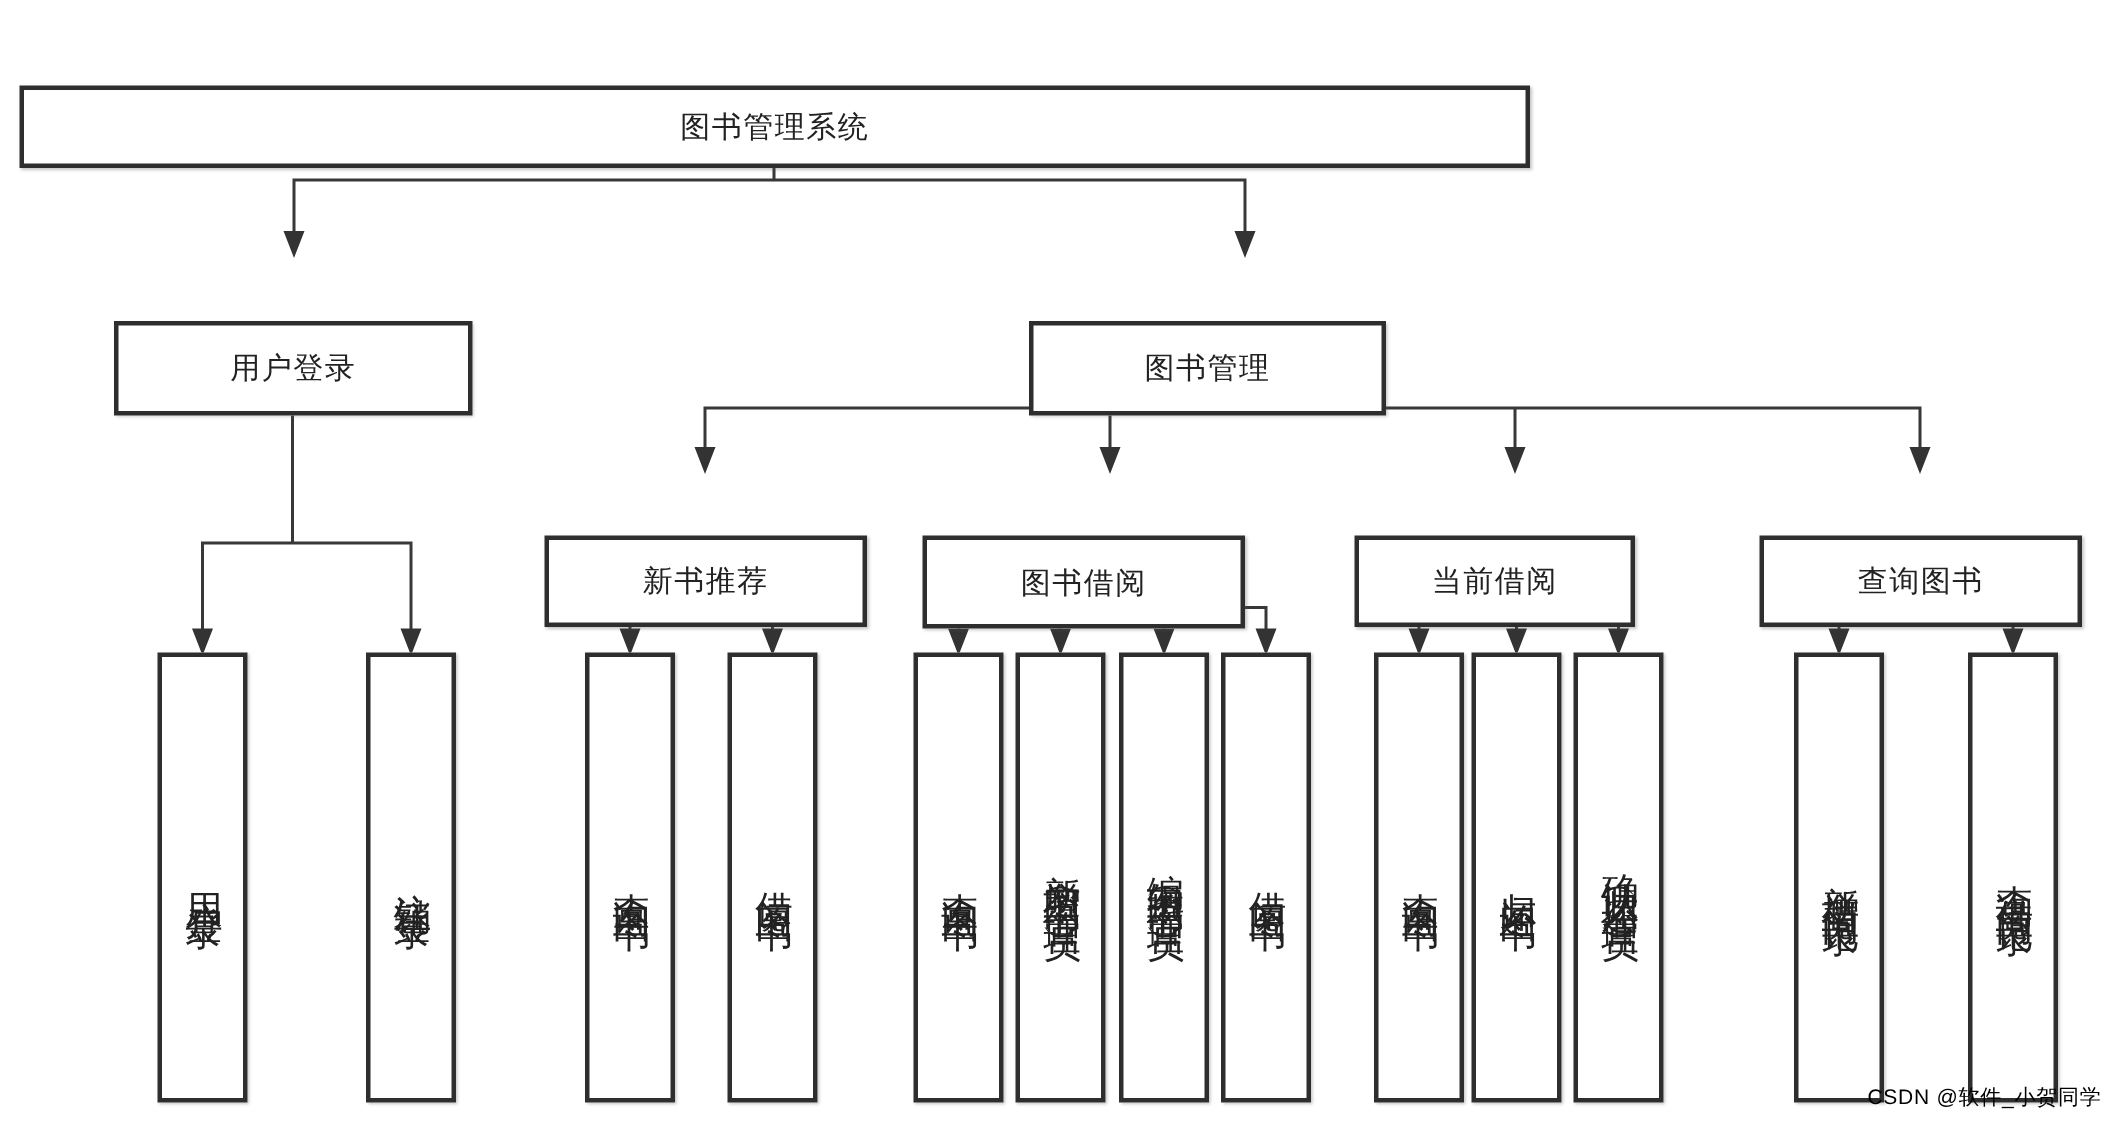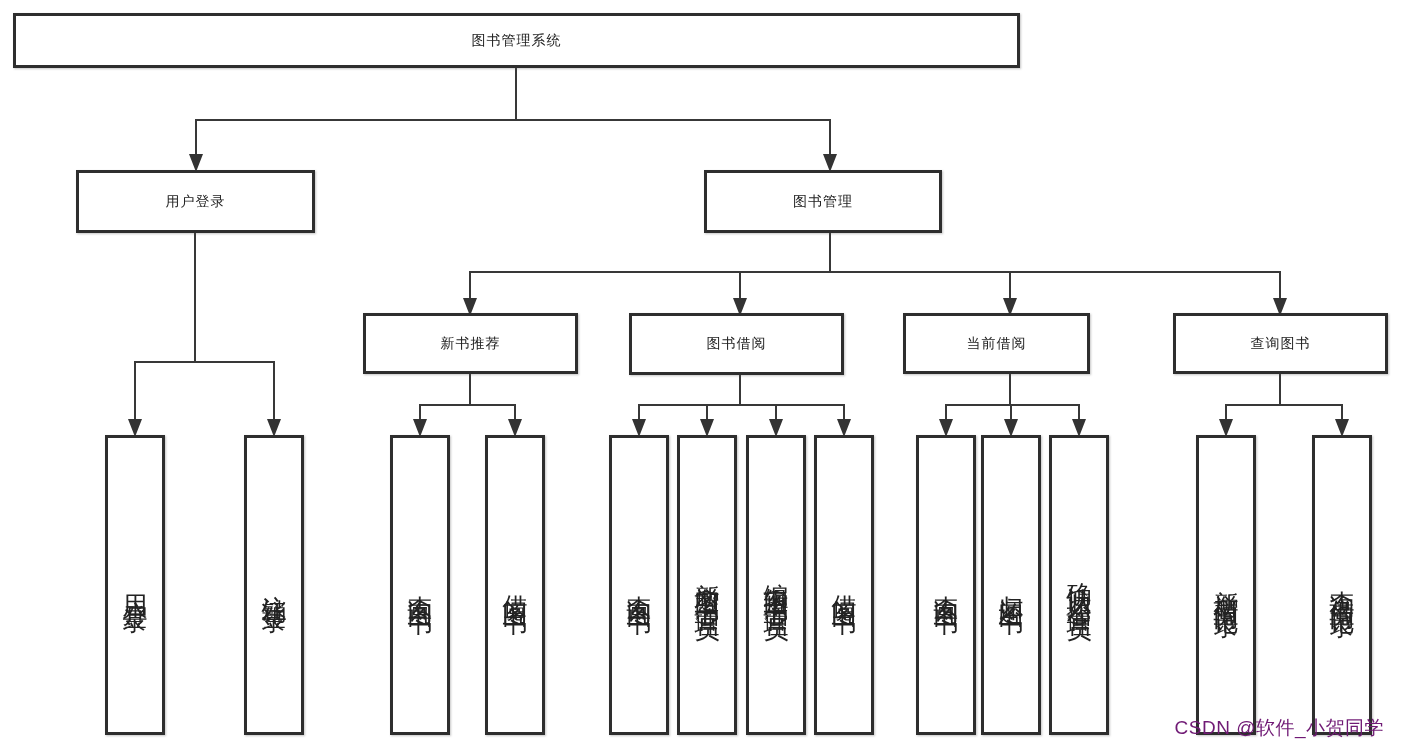--- a/index.html
+++ b/index.html
@@ -7,29 +7,29 @@
     position:relative;width:1405px;height:747px;background:#fff;overflow:hidden;
     font-family:"Liberation Sans","DejaVu Sans",sans-serif;
   }
   .wires{position:absolute;left:0;top:0;z-index:1;}
   .box{
     position:absolute;box-sizing:border-box;border:3px solid #2e2e2e;background:#fff;
     display:flex;align-items:center;justify-content:center;z-index:2;
     box-shadow:1px 1px 2px rgba(90,90,90,.35);
     color:#222;
   }
-  .h{font-size:14px;letter-spacing:1px;}
+  .h{font-size:20px;letter-spacing:1px;margin-top:44px;}
   .v{width:60px;height:300px;}
   .vt{
     writing-mode:vertical-rl;text-orientation:mixed;
     font-size:25px;line-height:1;letter-spacing:5px;color:#222;
   }
   .watermark{
-    position:absolute;right:21px;bottom:6px;z-index:3;
-    font-size:19px;color:#701a75;letter-spacing:.5px;white-space:nowrap;
+    position:absolute;right:4px;bottom:6px;z-index:3;
+    font-size:14px;color:#000000;letter-spacing:.5px;white-space:nowrap;
   }
 </style>
 </head>
 <body>
 
 <div class="stage">
 
   <svg class="wires" width="1405" height="747" viewBox="0 0 1405 747">
     <path fill="none" stroke="#383838" stroke-width="2" d="M516 68 V121
              M196 120 H830
@@ -81,24 +81,24 @@
              M946 437 L939 419 L953 419 Z
              M1011 437 L1004 419 L1018 419 Z
              M1079 437 L1072 419 L1086 419 Z
              M1226 437 L1219 419 L1233 419 Z
              M1342 437 L1335 419 L1349 419 Z"></path>
   </svg>
 
   <div class="box h" style="left:13px;top:13px;width:1007px;height:55px">图书管理系统</div>
 
   <div class="box h" style="left:76px;top:170px;width:239px;height:63px">用户登录</div>
-  <div class="box h" style="left:704px;top:170px;width:238px;height:63px">图书管理</div>
+  <div class="box h" style="left:686px;top:170px;width:238px;height:63px">图书管理</div>
 
   <div class="box h" style="left:363px;top:313px;width:215px;height:61px">新书推荐</div>
-  <div class="box h" style="left:629px;top:313px;width:215px;height:62px">图书借阅</div>
+  <div class="box h" style="left:615px;top:313px;width:215px;height:62px">图书借阅</div>
   <div class="box h" style="left:903px;top:313px;width:187px;height:61px">当前借阅</div>
   <div class="box h" style="left:1173px;top:313px;width:215px;height:61px">查询图书</div>
 
   <div class="box v" style="left:105px;top:435px">
     <span class="vt">用户登录</span>
   </div>
   <div class="box v" style="left:244px;top:435px">
     <span class="vt">注销登录</span>
   </div>
 

